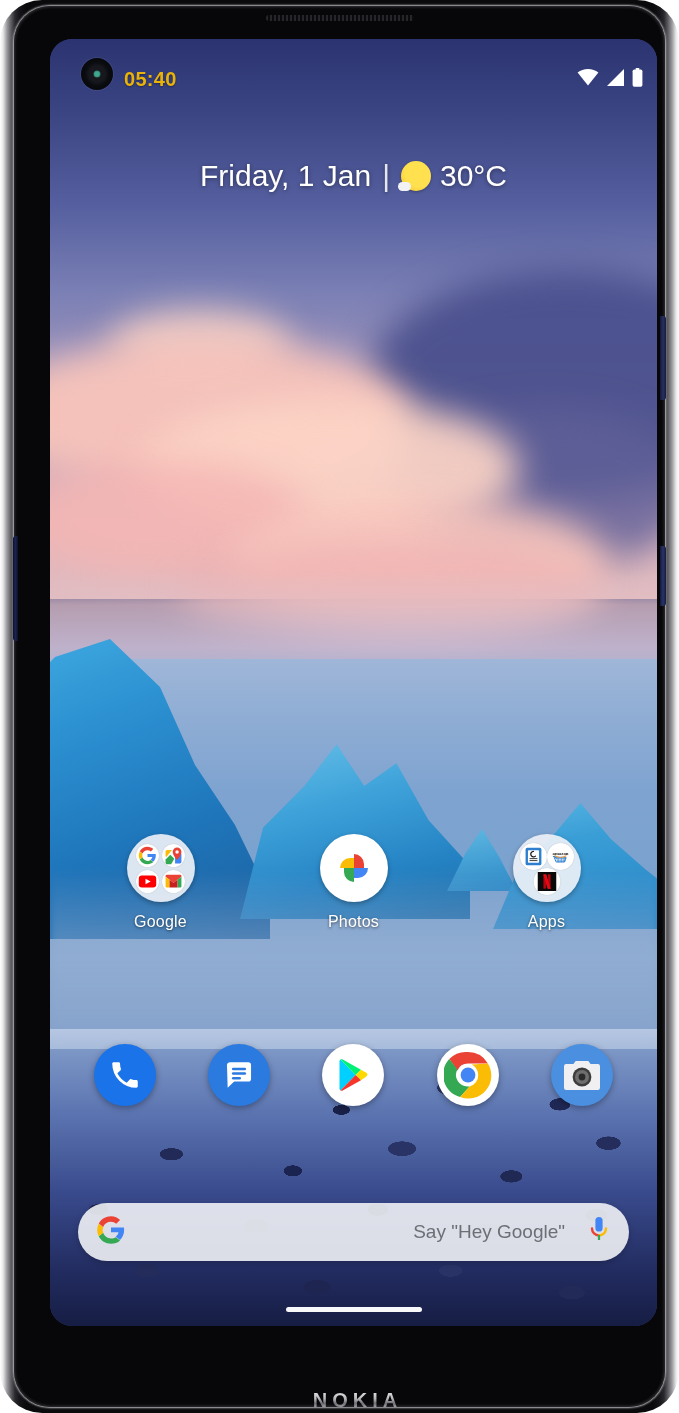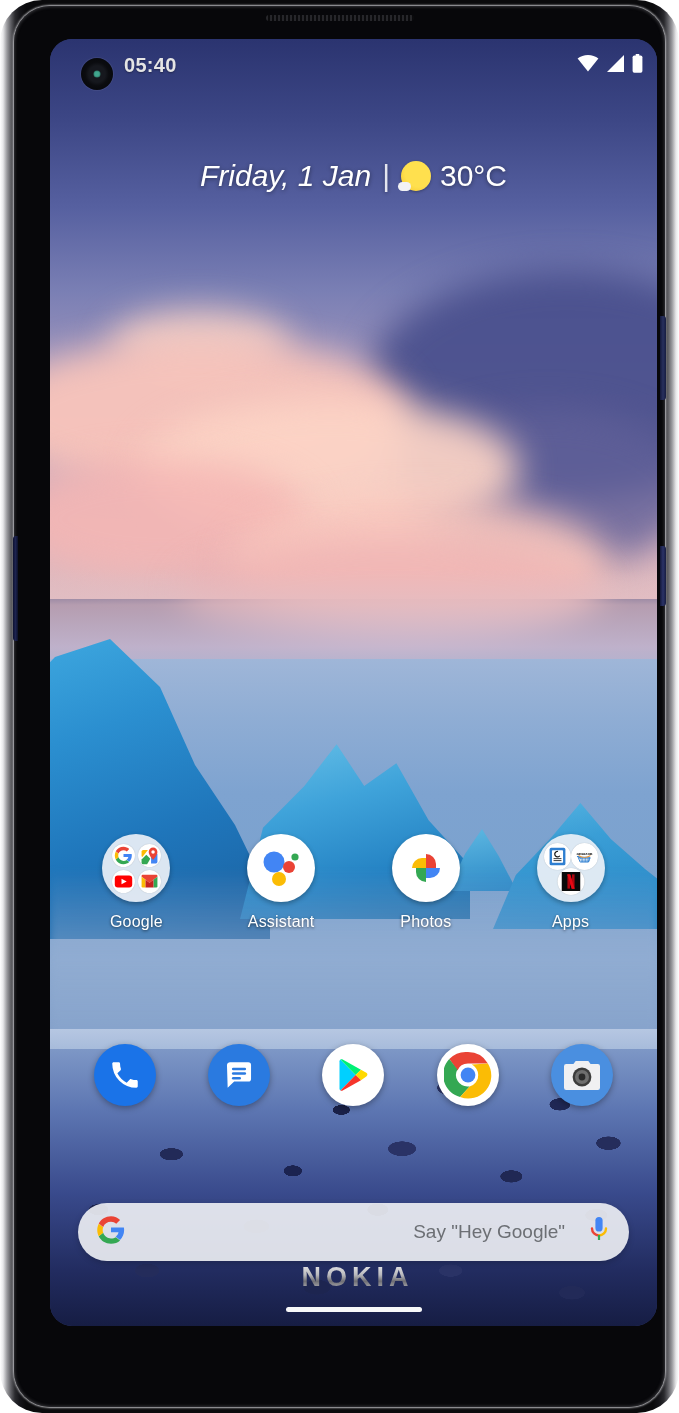--- a/index.html
+++ b/index.html
@@ -168,35 +168,35 @@
   #camera-lens{
     position:absolute; left:50%; top:50%; transform:translate(-50%,-50%);
     width:7px; height:7px; border-radius:50%;
     background:radial-gradient(circle,#4fd6b4 0 40%,#1b5f52 100%);
     opacity:.75;
   }
 
   
   #status-bar{
     position:absolute; left:0; top:0; width:100%; height:52px;
-    display:flex; align-items:center; justify-content:space-between;
-    padding:0 14px 0 74px; color:#e5e5e5;
+    display:flex; align-items:flex-end; justify-content:space-between;
+    padding:0 14px 0 74px; color:#eab308;
   }
   #status-time{ font-size:20px; font-weight:bold; letter-spacing:.3px;
     text-shadow:0 1px 2px rgba(0,0,0,.35); }
   #status-icons{ display:flex; align-items:center; gap:7px; }
 
   
   #date-weather{
     position:absolute; left:0; right:0; top:120px;
     display:flex; align-items:center; justify-content:center; gap:9px;
     color:#fff; font-size:30px; font-weight:500;
     text-shadow:0 1px 4px rgba(0,0,0,.45);
   }
-  #date-text{ white-space:nowrap;font-style:italic; }
+  #date-text{ white-space:nowrap; }
   #dw-sep{ opacity:.85; margin:0 2px; font-weight:300; }
   #sun-icon{
     width:30px; height:30px; border-radius:50%;
     background:radial-gradient(circle at 62% 38%,#ffe04e 0 55%,#f6c325 100%);
     box-shadow:0 1px 3px rgba(0,0,0,.3);
     position:relative; flex:0 0 auto;
   }
   #sun-icon::after{
     content:""; position:absolute; left:-3px; bottom:0px;
     width:13px; height:9px; border-radius:7px;
@@ -261,23 +261,23 @@
   }
 
   
   #gesture-pill{
     position:absolute; left:50%; transform:translateX(-50%); bottom:14px;
     width:136px; height:5px; border-radius:3px; background:#fff; opacity:.97;
   }
 
   
   #brand-nokia{
-    position:absolute; left:0; right:0; top:1256px;
+    position:absolute; left:0; right:0; top:1383px;
     text-align:center;
-    font-size:27px; font-weight:bold; letter-spacing:5px;
+    font-size:20px; font-weight:bold; letter-spacing:5px;
     background:linear-gradient(180deg,#f2f2f4 0%,#b8b8bc 42%,#6e6e74 62%,#d4d4d8 100%);
     -webkit-background-clip:text; background-clip:text;
     color:transparent;margin-left:36px; -webkit-text-fill-color:transparent;
   }
 </style>
 </head>
 <body>
 
 <div id="phone-frame">
   <div id="phone-body">
@@ -376,31 +376,20 @@
                 <path fill="#FBBC05" d="M4 12l10 7.5V39H7a3 3 0 0 1-3-3z"></path>
                 <path fill="#34A853" d="M44 12l-10 7.5V39h7a3 3 0 0 0 3-3z"></path>
                 <path fill="#C5221F" d="M14 19.5L24 27l10-7.5V39H14z"></path>
               </svg>
             </span>
           </div>
           <div class="app-label">Google</div>
         </div>
 
 
-        <div class="app-cell">
-          <div class="app-icon round-white">
-            <svg width="46" height="46" viewBox="0 0 46 46">
-              <circle cx="16" cy="17" r="10.5" fill="#4285F4"></circle>
-              <circle cx="31" cy="22" r="6" fill="#EA4335"></circle>
-              <circle cx="21" cy="34" r="7" fill="#FBBC05"></circle>
-              <circle cx="37" cy="12" r="3.6" fill="#34A853"></circle>
-            </svg>
-          </div>
-          <div class="app-label">Assistant</div>
-        </div>
 
         <div class="app-cell">
           <div class="app-icon round-white">
             <svg width="48" height="48" viewBox="0 0 48 48">
               <path fill="#FBBC05" d="M24 24H10a10 10 0 0 1 10-10h4z"></path>
               <path fill="#EA4335" d="M24 24V10a10 10 0 0 1 10 10v4z"></path>
               <path fill="#4285F4" d="M24 24h14a10 10 0 0 1-10 10h-4z"></path>
               <path fill="#34A853" d="M24 24v14a10 10 0 0 1-10-10v-4z"></path>
             </svg>
           </div>

